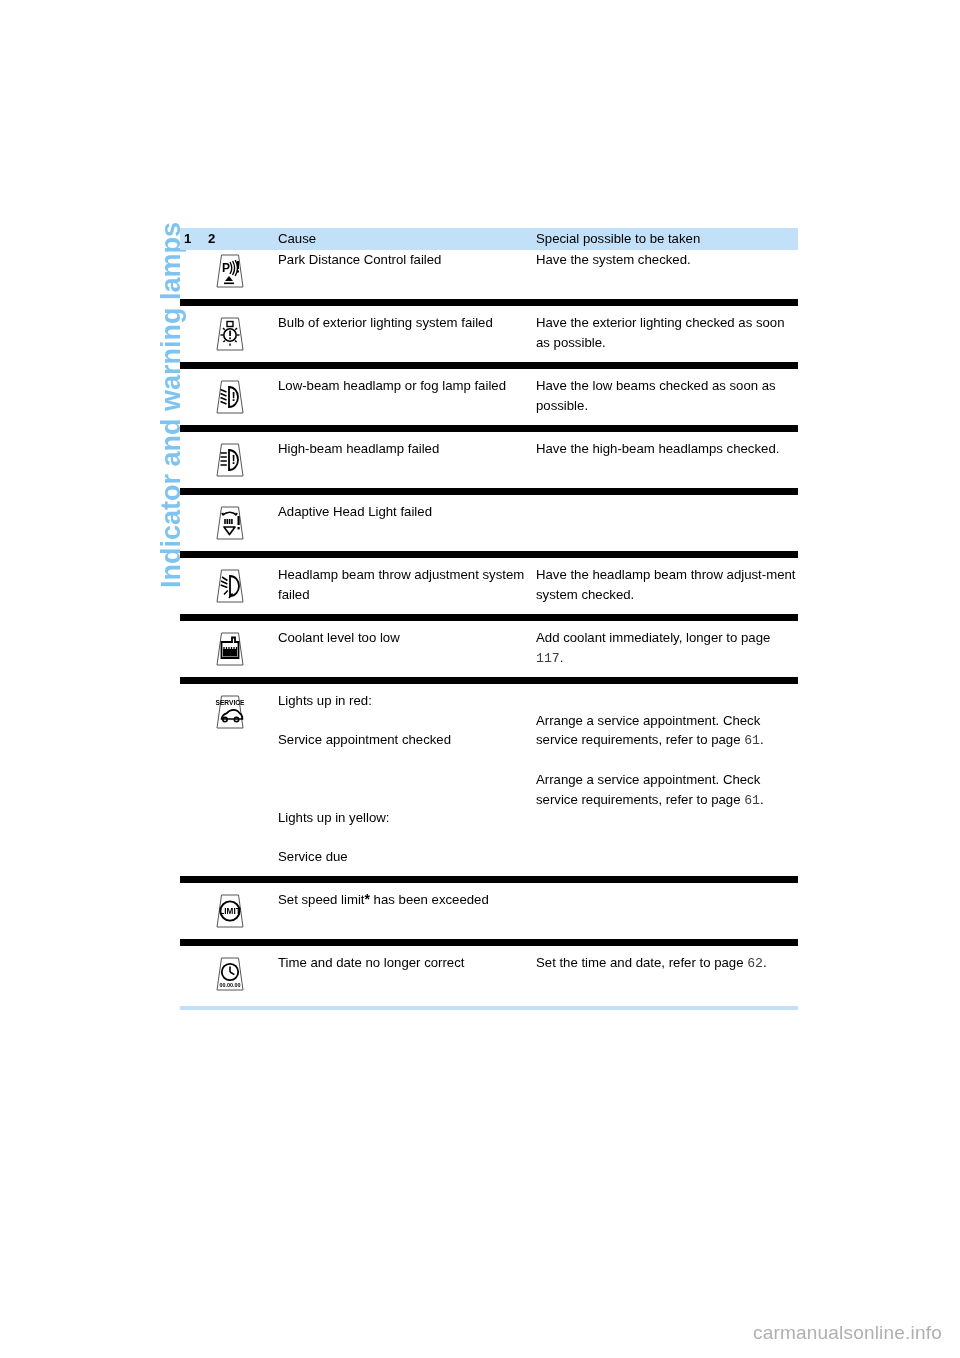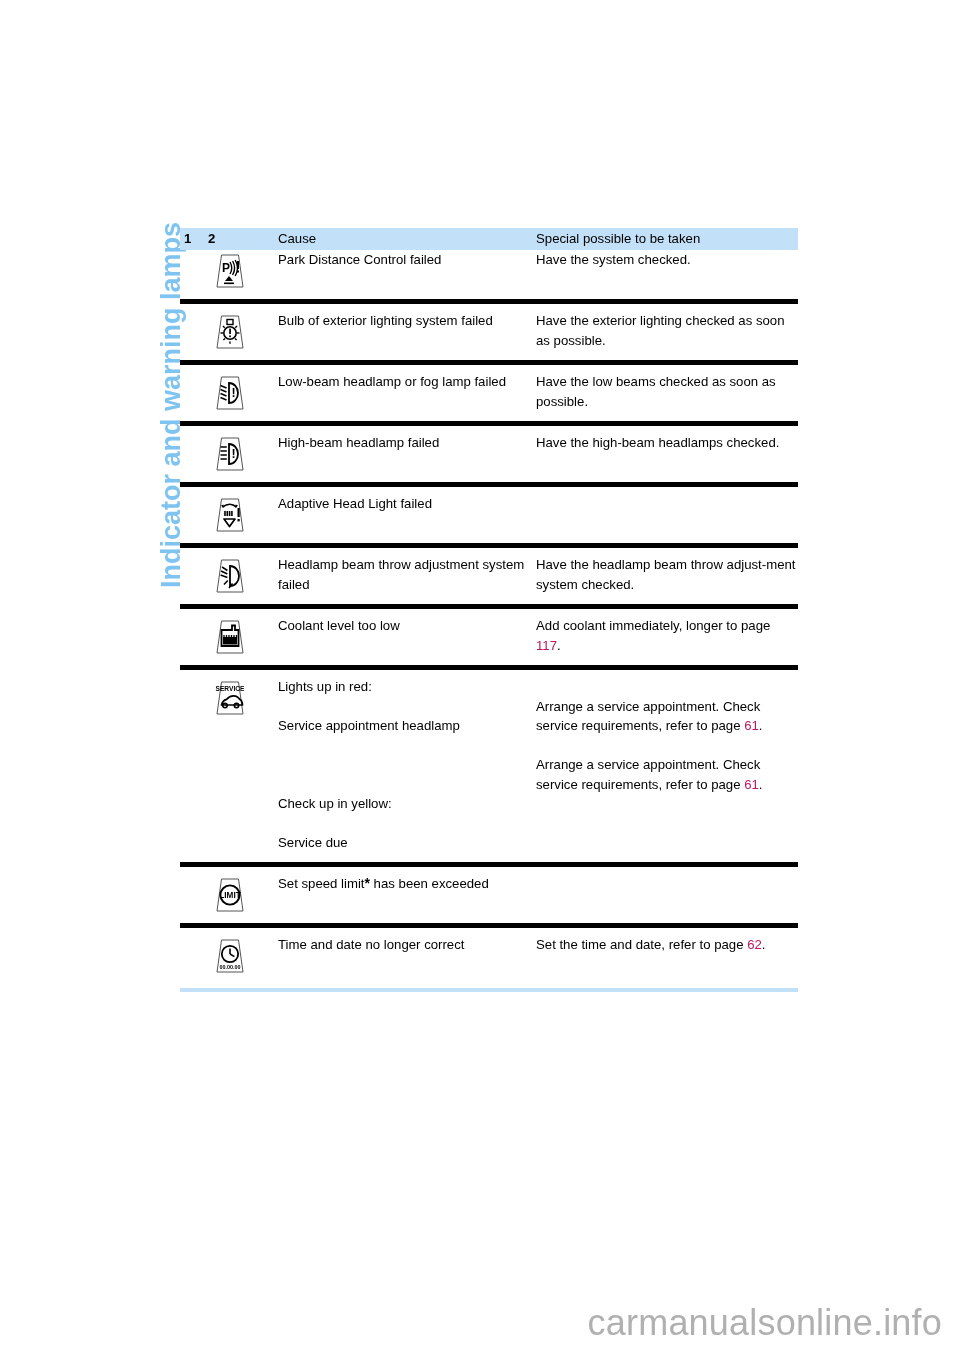--- a/index.html
+++ b/index.html
@@ -65,38 +65,39 @@
     font-size: 13.2px;
     padding: 0;
   }
   tr.hdr td.c1 { width: 28px; font-weight: bold; padding-left: 4px; }
   tr.hdr td.c2 { width: 70px; font-weight: bold; }
   tr.hdr td.c3 { width: 258px; }
   tr.hdr td.c4 { }
 
   
   tr.row > td {
-    border-top: 5px solid #000000;
+    border-top: 7px solid #000000;
     padding-top: 7px;
     padding-bottom: 9px;
   }
   tr.row.nosep > td { border-top: none; padding-top: 0; }
   tr.row > td.c1 { width: 28px; }
   tr.row > td.c2 { width: 70px; }
   tr.row > td.c3 { width: 258px; padding-right: 8px; }
   tr.row > td.c4 { }
 
   tr.row td.c3, tr.row td.c4 { line-height: 19.5px; }
 
   .blk { margin: 0 0 0 0; }
   .gap { height: 19.5px; }
 
   a.pref, .pref {
-    color: #be185d;
+    color: #404040;
     text-decoration: none;
+    font-family: Liberation Mono, monospace;
   }
 
   .bottom-rule {
     height: 4px;
     background: #c2e0f7;
     margin-top: 4px;
   }
 
   
   .icon {
@@ -110,21 +111,21 @@
   #footer {
     position: absolute;
     left: 0; top: 1112px;
     width: 960px;
     height: 70px;
   }
 
   #watermark {
     position: absolute;
     right: 18px; bottom: 14px;
-    font-size: 36px;
+    font-size: 19px;
     color: #b0b0b0;
     letter-spacing: 0.2px;
   }
 
   sup.ast { font-size: 14px; line-height: 0; vertical-align: baseline; font-weight: bold; }
 </style>
 </head>
 <body>
 
 <div id="side-title">
@@ -311,25 +312,25 @@
               <text x="22" y="13.5" text-anchor="middle" font-family="Liberation Sans, sans-serif" font-size="6.6" font-weight="bold" fill="#000">SERVICE</text>
               <path d="M13.5 28 q1 -4.5 5 -5.6 q3 -3.6 7 -3.6 q4 0 6.2 3.6 q2.5 1 2.8 5.6 Z" fill="none" stroke="#000" stroke-width="1.7" stroke-linejoin="round"></path>
               <circle cx="17" cy="28.6" r="2.2" fill="none" stroke="#000" stroke-width="1.6"></circle>
               <circle cx="28.5" cy="28.6" r="2.2" fill="none" stroke="#000" stroke-width="1.6"></circle>
             </svg>
           </span>
         </td>
         <td class="c3">
           <div class="blk">Lights up in red:</div>
           <div class="gap"></div>
-          <div class="blk">Service appointment headlamp</div>
-          <div class="gap"></div>
-          <div class="gap"></div>
-          <div class="gap"></div>
-          <div class="blk">Check up in yellow:</div>
+          <div class="blk">Service appointment checked</div>
+          <div class="gap"></div>
+          <div class="gap"></div>
+          <div class="gap"></div>
+          <div class="blk">Lights up in yellow:</div>
           <div class="gap"></div>
           <div class="blk">Service due</div>
         </td>
         <td class="c4">
           <div class="gap"></div>
           <div class="blk"><span>Arrange a service appointment. Check service requirements, refer to page </span><span class="pref">61</span><span>.</span></div>
           <div class="gap"></div>
           <div class="blk"><span>Arrange a service appointment. Check service requirements, refer to page </span><span class="pref">61</span><span>.</span></div>
         </td>
       </tr>

